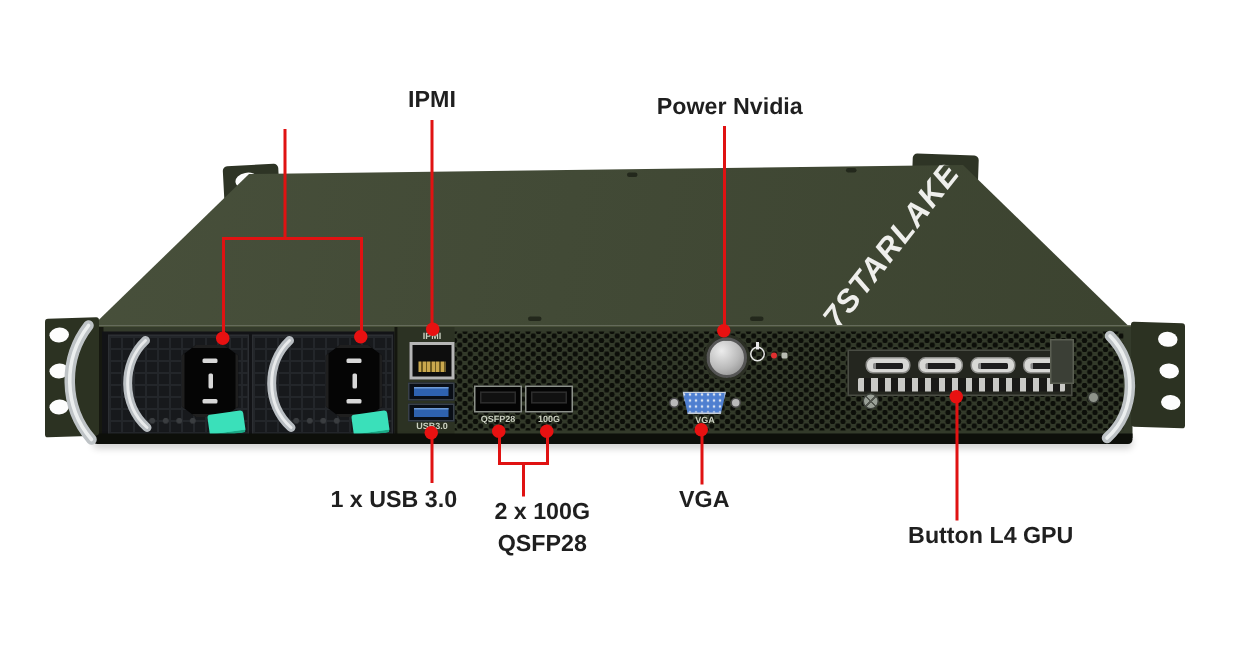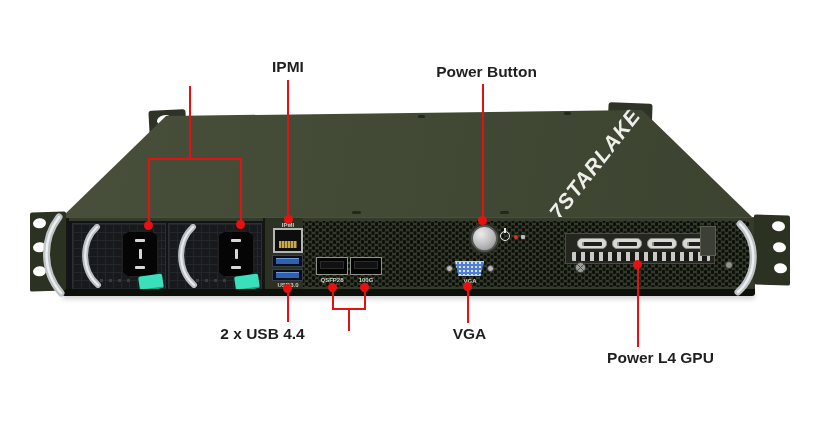--- a/index.html
+++ b/index.html
@@ -301,18 +301,20 @@
   <div class="rline h" id="qsfp-line-h"></div>
   <div class="rline v" id="qsfp-line-c"></div>
   <div class="rdot" id="qsfp-dot-l"></div>
   <div class="rdot" id="qsfp-dot-r"></div>
   <div class="rline v" id="vga-line"></div>
   <div class="rdot" id="vga-dot"></div>
   <div class="rline v" id="gpu-line"></div>
   <div class="rdot" id="gpu-dot"></div>
 
   <div class="clabel" id="ipmi-label">IPMI</div>
-  <div class="clabel" id="power-label">Power Button</div>
-  <div class="clabel" id="usb-label">2 x USB 4.4</div>
+  <div class="clabel" id="power-label">Power Nvidia</div>
+  <div class="clabel" id="usb-label">1 x USB 3.0</div>
+  <div class="clabel" id="qsfp-label">2 x 100G
+QSFP28</div>
   <div class="clabel" id="vga-label">VGA</div>
-  <div class="clabel" id="gpu-label">Power L4 GPU</div>
+  <div class="clabel" id="gpu-label">Button L4 GPU</div>
 
 </div>
 
 </body></html>

